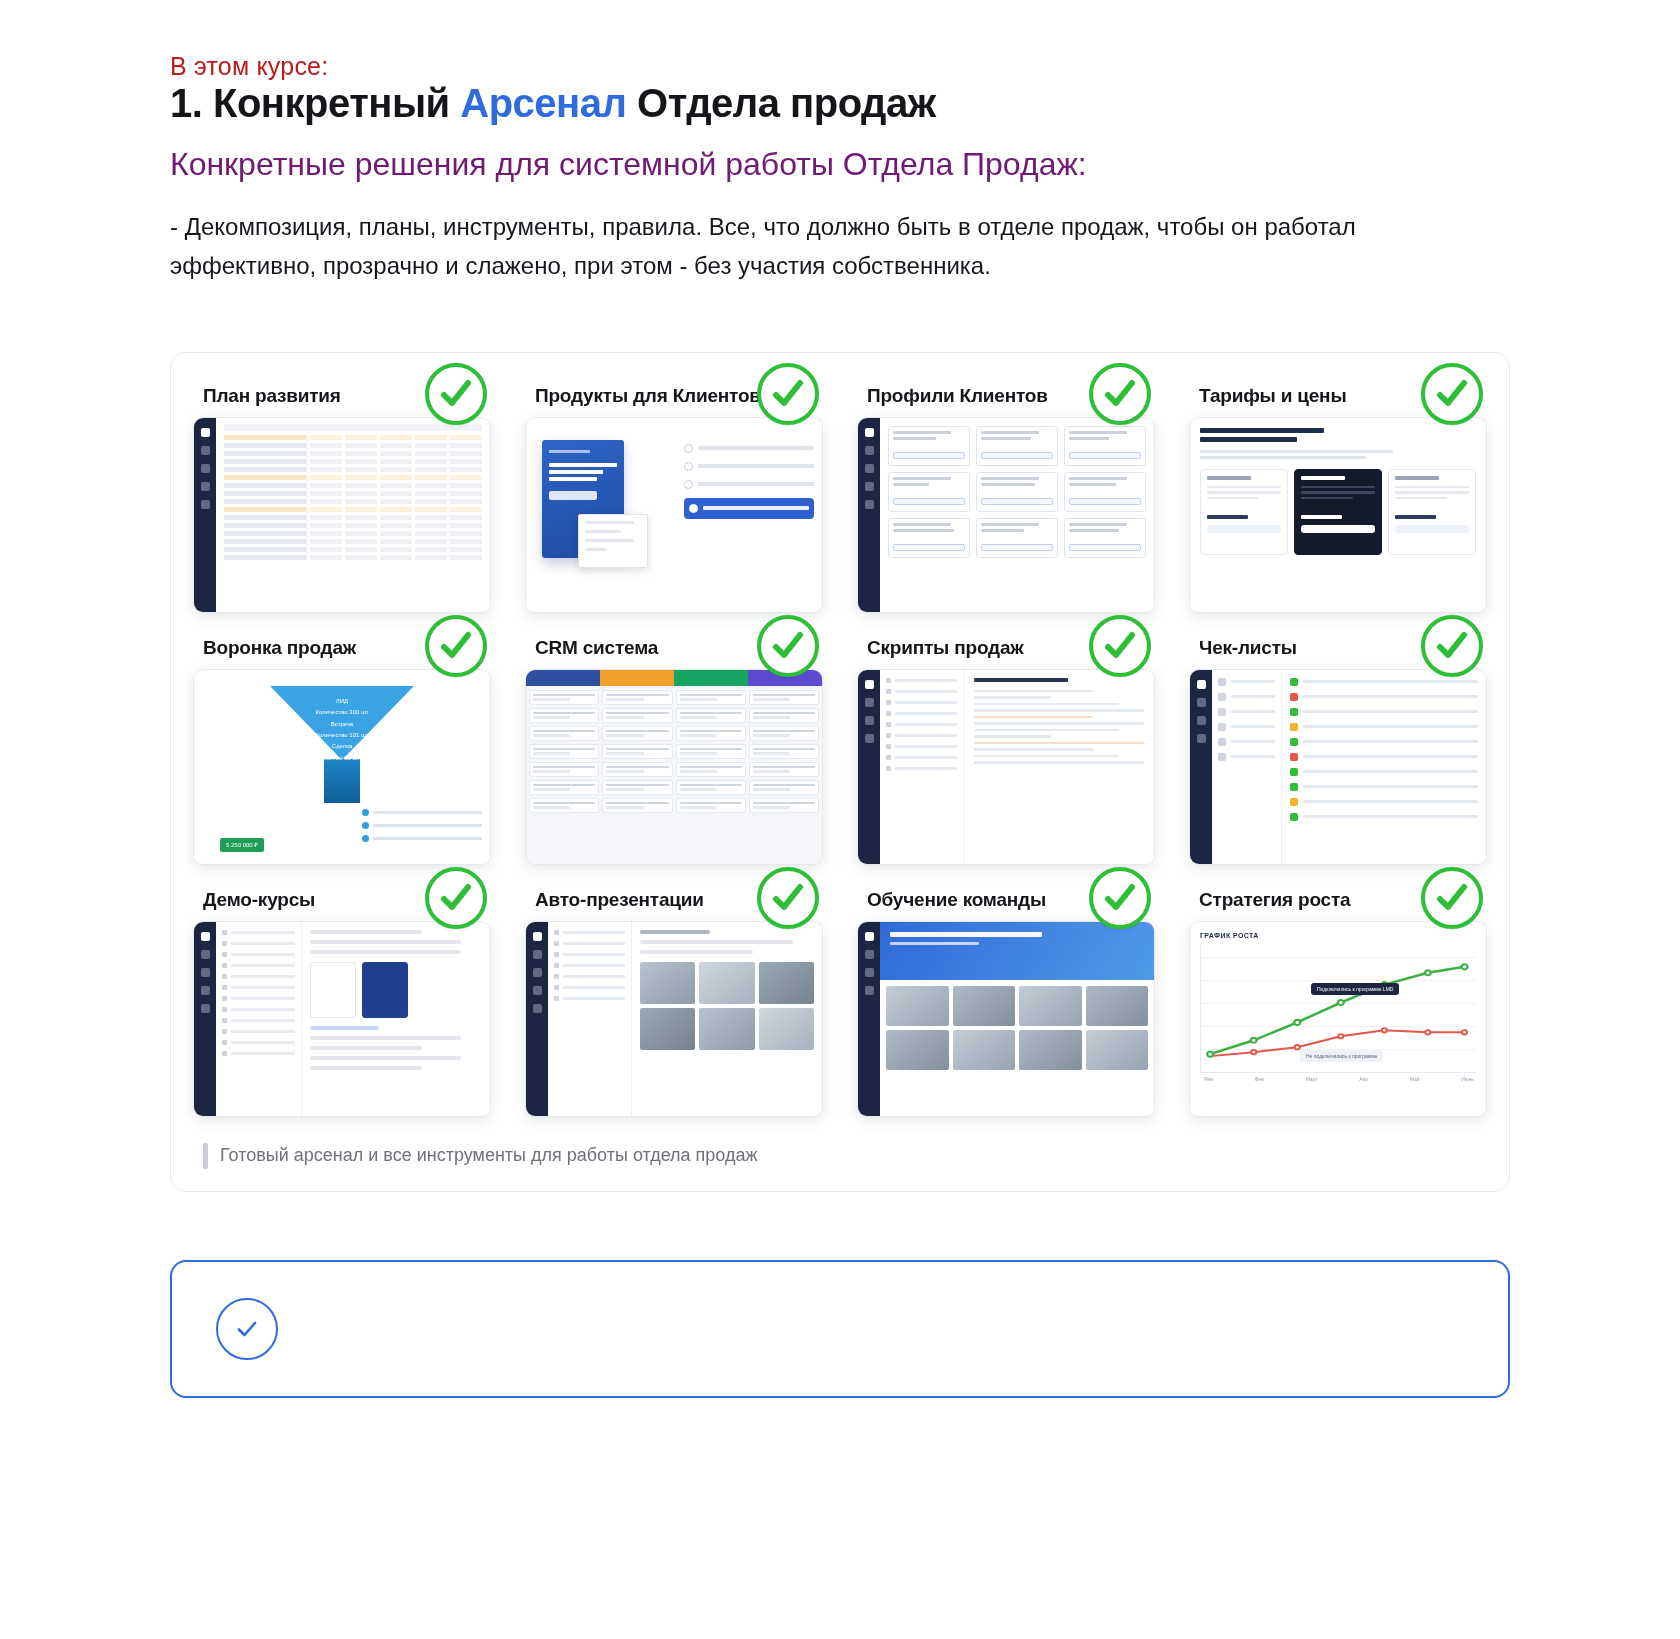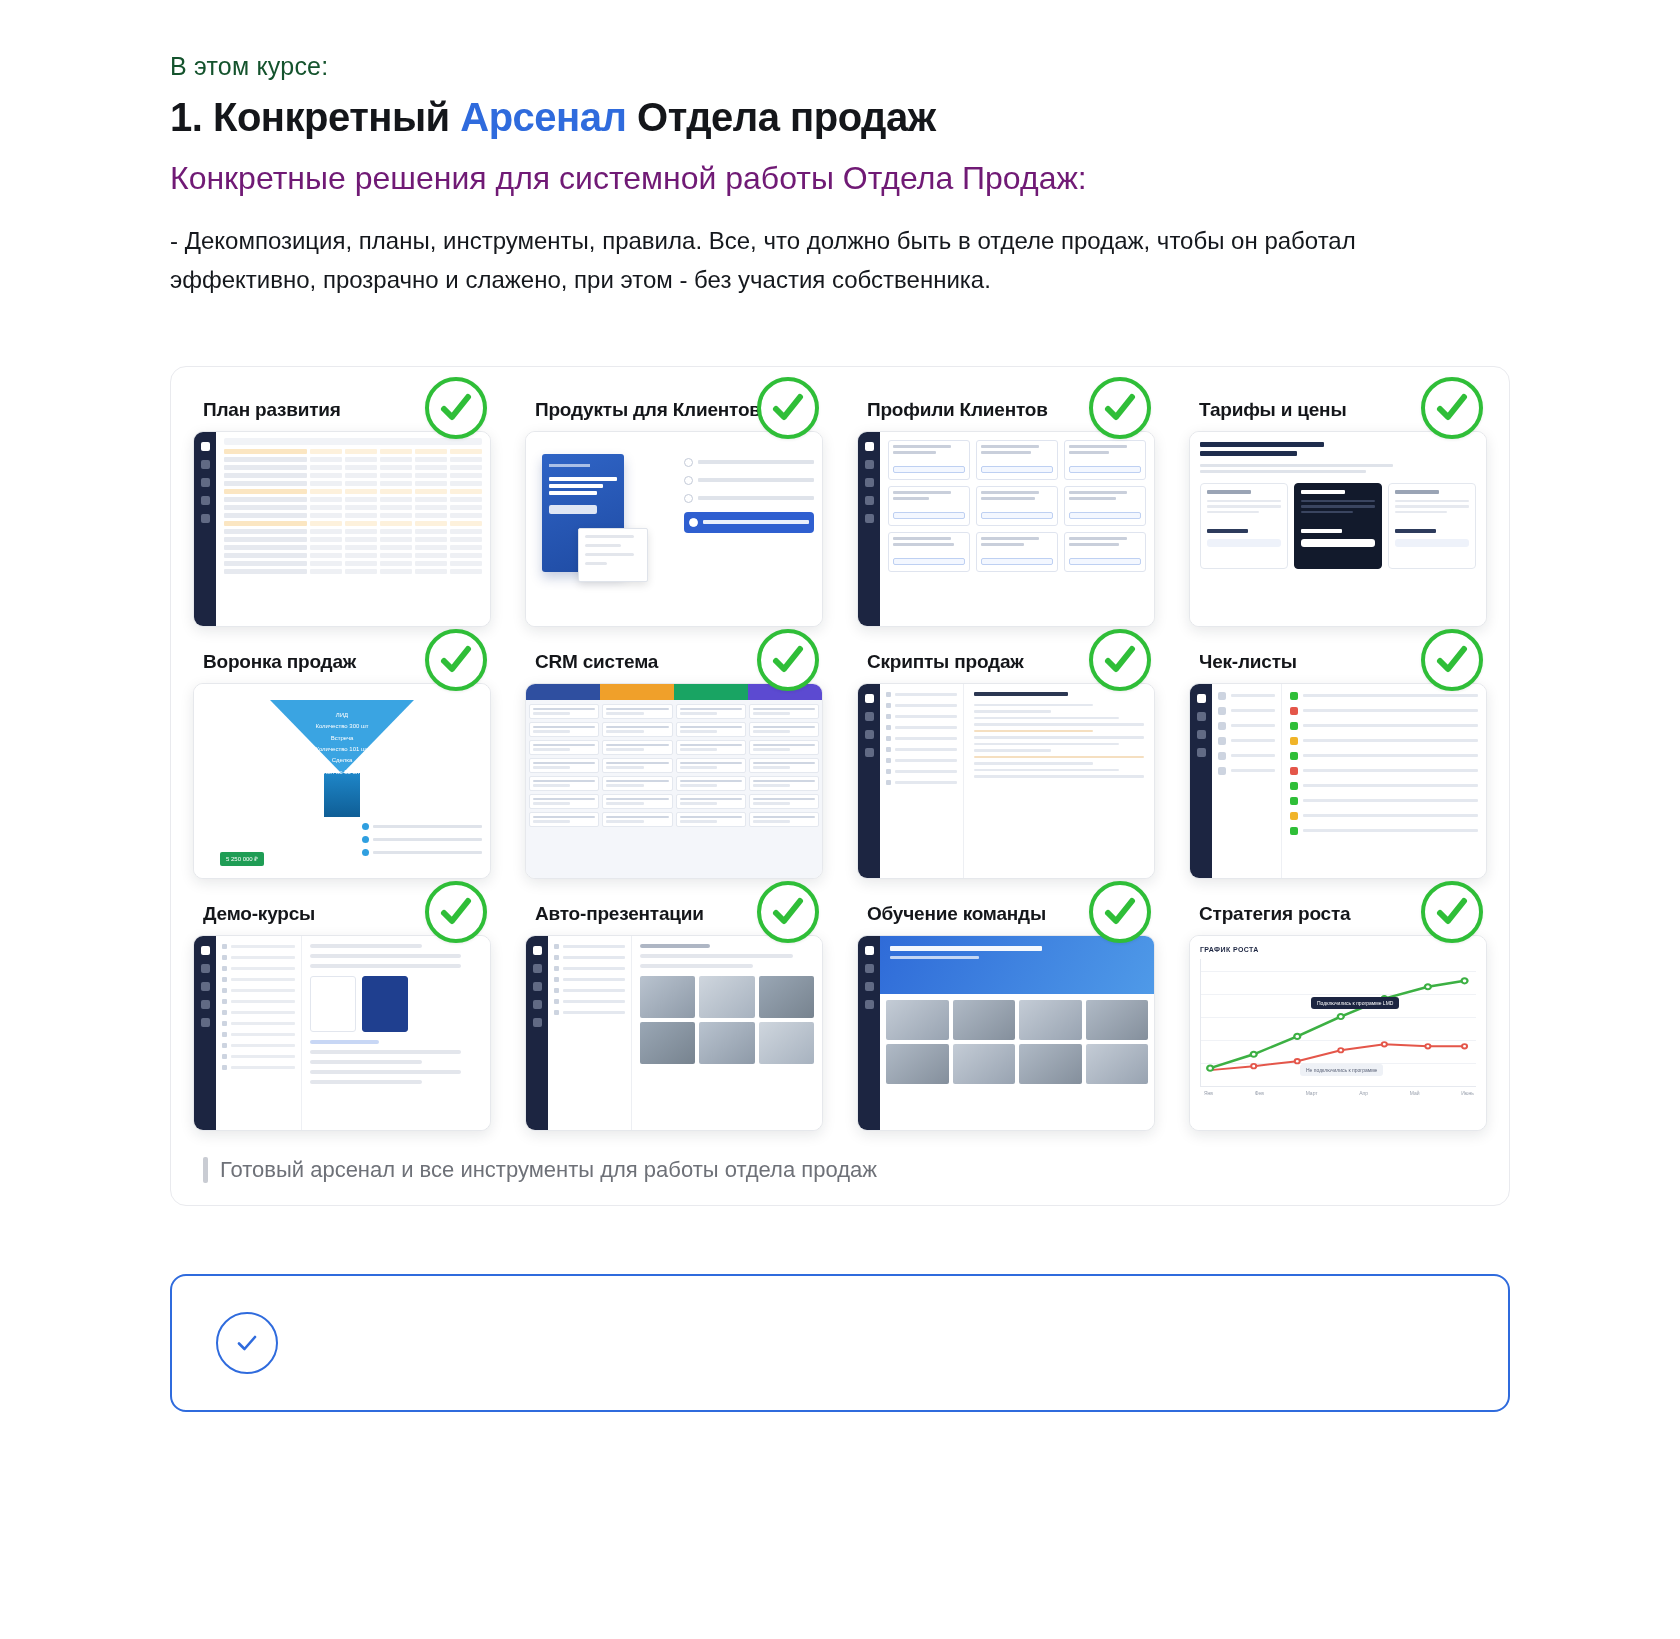--- a/index.html
+++ b/index.html
@@ -14,23 +14,22 @@
     width: 1680px;
     min-height: 1639px;
     position: relative;
     padding: 0;
   }
   .content {
     padding: 52px 170px 0 170px;
   }
   .eyebrow {
     font-size: 25px;
-    color: #14532d;
+    color: #b91c1c;
     letter-spacing: 0.2px;
-    margin-bottom: 14px;
   }
   .headline {
     font-size: 40px;
     font-weight: 700;
     letter-spacing: -0.5px;
     margin: 0 0 14px 0;
     color: #14161a;
   }
   .headline .accent { color: #2f6bdd; }
   .lede {
@@ -265,21 +264,21 @@
   .plot .grid-l { position:absolute; left:0; right:0; height:1px; background:#f0f2f6; }
   .badge-dark { position: absolute; left: 40%; top: 30%; background:#1c2541; color:#fff; font-size:5px; padding:3px 6px; border-radius:3px; white-space: nowrap;}
   .badge-light { position: absolute; left: 36%; bottom: 8%; background:#eef1f6; color:#5c6479; font-size:5px; padding:3px 6px; border-radius:3px; white-space: nowrap;}
   .axis { display:flex; justify-content: space-between; font-size:5px; color:#9aa1ae; padding: 3px 2px 0 4px;}
 
   .caption {
     display: flex; align-items: center; gap: 12px;
     margin: 26px 0 0 10px;
   }
   .caption .bar { width: 5px; height: 26px; background: #c9ccd3; border-radius: 2px; }
-  .caption .txt { font-size: 22px; color: #6e7178; }
+  .caption .txt { font-size: 18px; color: #6e7178; }
 
   
   .callout {
     margin: 68px 170px 0 170px;
     width: 1340px;
     border: 2px solid #2f6bdd;
     border-radius: 16px;
     padding: 36px 44px;
     display: flex;
     align-items: center;

